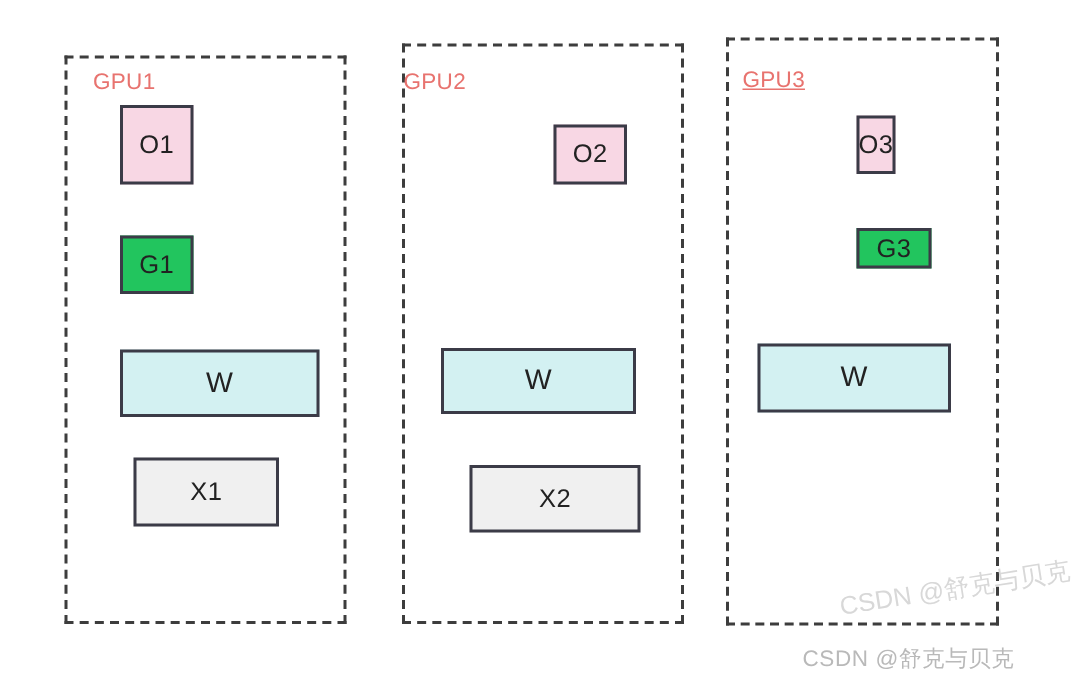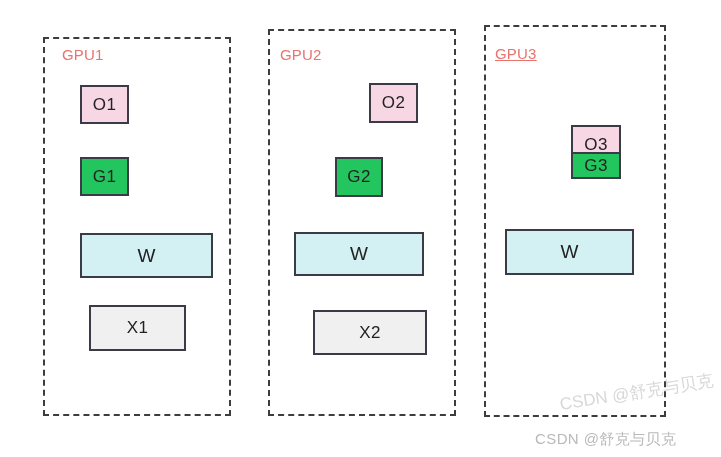--- a/index.html
+++ b/index.html
@@ -37,21 +37,21 @@
 
   .gpu-label {
     position: absolute;
     color: #e8736f;
     font-size: 15px;
     font-weight: 500;
     letter-spacing: 0.2px;
     white-space: nowrap;
   }
   #gpu-label-1 { left: 62px;  top: 46px; }
-  #gpu-label-2 { left: 280px; top: 46px; }
+  #gpu-label-2 { left: 269px; top: 46px; }
   #gpu-label-3 { left: 495px; top: 45px; text-decoration: underline; }
 
   
   .node {
     position: absolute;
     box-sizing: border-box;
     border: 2px solid #3b3b47;
     display: flex;
     align-items: center;
     justify-content: center;
@@ -59,33 +59,33 @@
     font-size: 17px;
     font-weight: 400;
     letter-spacing: 0.3px;
   }
   .node.output { background: #f8d7e4; }
   .node.grad   { background: #22c55e; }
   .node.weight { background: #d3f1f2; font-size: 19px; }
   .node.input  { background: #f0f0f0; }
 
   
-  #node-o1 { left: 80px;  top: 85px;  width: 49px;  height: 39px; }
+  #node-o1 { left: 80px;  top: 70px;  width: 49px;  height: 53px; }
   #node-g1 { left: 80px;  top: 157px; width: 49px;  height: 39px; }
   #node-w1 { left: 80px;  top: 233px; width: 133px; height: 45px; }
   #node-x1 { left: 89px;  top: 305px; width: 97px;  height: 46px; text-align: right; }
 
   
   #node-o2 { left: 335px; top: 83px;  width: 49px;  height: 40px; margin-left: 34px; }
   #node-g2 { left: 335px; top: 157px; width: 48px;  height: 40px; }
   #node-w2 { left: 294px; top: 232px; width: 130px; height: 44px; }
   #node-x2 { left: 313px; top: 310px; width: 114px;  height: 45px; }
 
   
-  #node-o3 { left: 571px; top: 77px;  width: 50px;  height: 39px; margin-top: 48px; }
+  #node-o3 { left: 571px; top: 77px;  width: 26px;  height: 39px; }
   #node-g3 { left: 571px; top: 152px; width: 50px;  height: 27px; }
   #node-w3 { left: 505px; top: 229px; width: 129px; height: 46px; }
   #node-x3 { left: 521px; top: 306px; width: 99px;  height: 46px; }
 
   
   #watermark-diagonal {
     position: absolute;
     left: 560px;
     top: 393px;
     width: 150px;
@@ -123,21 +123,20 @@
 
   <div class="node weight" id="node-w1">W</div>
 
   <div class="node input" id="node-x1">X1</div>
 
   <div class="gpu-panel" id="gpu-panel-2"></div>
   <div class="gpu-label" id="gpu-label-2">GPU2</div>
 
   <div class="node output" id="node-o2">O2</div>
 
-  <div class="node grad" id="node-g2">G2</div>
 
   <div class="node weight" id="node-w2">W</div>
 
   <div class="node input" id="node-x2">X2</div>
 
   <div class="gpu-panel" id="gpu-panel-3"></div>
   <div class="gpu-label" id="gpu-label-3">GPU3</div>
 
   <div class="node output" id="node-o3">O3</div>
 

